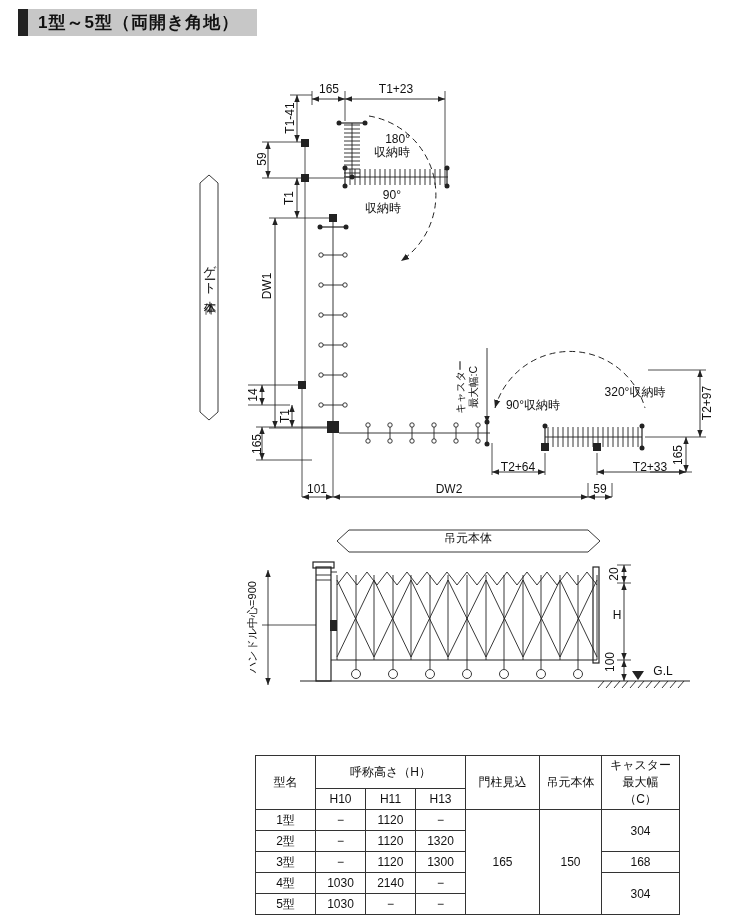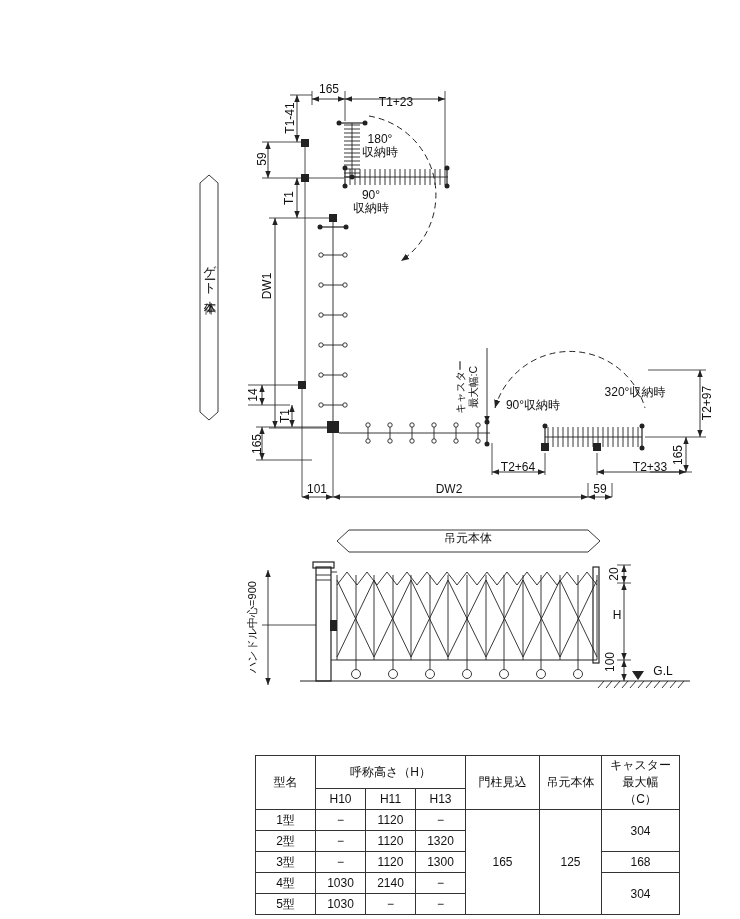--- a/index.html
+++ b/index.html
@@ -3,21 +3,21 @@
 <meta charset="utf-8">
 <style>
   html,body{margin:0;padding:0;background:#fff;}
   .page{position:relative;width:740px;height:919px;background:#fff;overflow:hidden;
         font-family:"Liberation Sans","DejaVu Sans",sans-serif;color:#111;}
   .title-bar{position:absolute;left:18px;top:9px;height:27px;display:flex;align-items:stretch;}
   .title-block{width:10px;background:#222;}
   .title-text{background:#c7c7c7;line-height:27px;padding:0 18px 0 10px;font-size:17px;font-weight:bold;letter-spacing:1px;white-space:nowrap;}
   .note{position:absolute;left:52px;top:50px;font-size:15px;}
   .dim{position:absolute;font-size:12px;text-align:center;line-height:13px;}
-  .pre{white-space:pre-line;}
+  .pre{white-space:pre-line;text-align:right;}
   .vdim{position:absolute;font-size:12px;text-align:center;height:16px;line-height:16px;transform:rotate(-90deg);white-space:nowrap;}
   .vblock{position:absolute;font-size:10.5px;line-height:13px;text-align:center;transform:rotate(-90deg);white-space:pre-line;}
   .vtext{position:absolute;writing-mode:vertical-rl;text-orientation:upright;font-size:12.5px;letter-spacing:2px;}
   svg{position:absolute;left:0;top:75px;}
   .ln{stroke:#222;stroke-width:1.2;fill:none;}
   .thin{stroke:#222;stroke-width:.9;fill:none;}
   .ext{stroke:#222;stroke-width:.8;fill:none;}
   .dl{stroke:#222;stroke-width:.9;fill:none;}
   .arc{stroke:#222;stroke-width:1;fill:none;stroke-dasharray:6 4;}
   .solid{fill:#222;stroke:none;}
@@ -27,20 +27,24 @@
   .spec th,.spec td{border:1px solid #333;text-align:center;vertical-align:middle;padding:0;font-weight:normal;}
   .spec thead tr.r1 th{height:32px;}
   .spec thead tr.r2 th{height:20px;text-align:center;}
   .spec tbody td{height:20px;}
 </style>
 </head>
 <body>
 
 <div class="page">
 
+  <div class="title-bar">
+    <div class="title-block"></div>
+    <div class="title-text">1型～5型（両開き角地）</div>
+  </div>
 
 
   <svg width="740" height="632" viewBox="0 0 740 632">
     <defs>
       <marker id="ar" viewBox="0 0 10 10" refX="9" refY="5" markerWidth="9" markerHeight="9" orient="auto-start-reverse">
         <path d="M0,1.5L9,5L0,8.5z" fill="#222"></path>
       </marker>
     </defs>
 
     <g>
@@ -178,21 +182,21 @@
       </g>
       <g>
         <path class="ln" d="M300,606H690"></path>
         <path class="thin" d="M604,606l-6,7M612,606l-6,7M620,606l-6,7M628,606l-6,7M636,606l-6,7M644,606l-6,7M652,606l-6,7M660,606l-6,7M668,606l-6,7M676,606l-6,7M684,606l-6,7"></path>
         <polygon class="solid" points="632,596 644,596 638,605"></polygon>
       </g>
     </g>
   </svg>
 
   <div class="dim" style="left:309px;top:83px;width:40px">165</div>
-  <div class="dim" style="left:371px;top:96px;width:50px">T1+23</div>
+  <div class="dim" style="left:371px;top:83px;width:50px">T1+23</div>
   <div class="vdim" style="left:270px;top:110px;width:40px">T1-41</div>
   <div class="vdim" style="left:242px;top:151px;width:40px">59</div>
   <div class="vdim" style="left:269px;top:190px;width:40px">T1</div>
   <div class="dim pre" style="left:350px;top:133px;width:60px">180°
 収納時</div>
   <div class="dim pre" style="left:341px;top:189px;width:60px">90°
 収納時</div>
   <div class="vtext" style="left:201px;top:256px;height:90px">ゲート本体</div>
   <div class="vdim" style="left:247px;top:278px;width:40px">DW1</div>
   <div class="vdim" style="left:233px;top:387px;width:40px">14</div>
@@ -243,21 +247,21 @@
         <th>H13</th>
       </tr>
     </thead>
     <tbody>
       <tr>
         <td>1型</td>
         <td>−</td>
         <td>1120</td>
         <td>−</td>
         <td rowspan="5">165</td>
-        <td rowspan="5">125</td>
+        <td rowspan="5">150</td>
         <td rowspan="2">304</td>
       </tr>
       <tr>
         <td>2型</td>
         <td>−</td>
         <td>1120</td>
         <td>1320</td>
       </tr>
       <tr>
         <td>3型</td>

